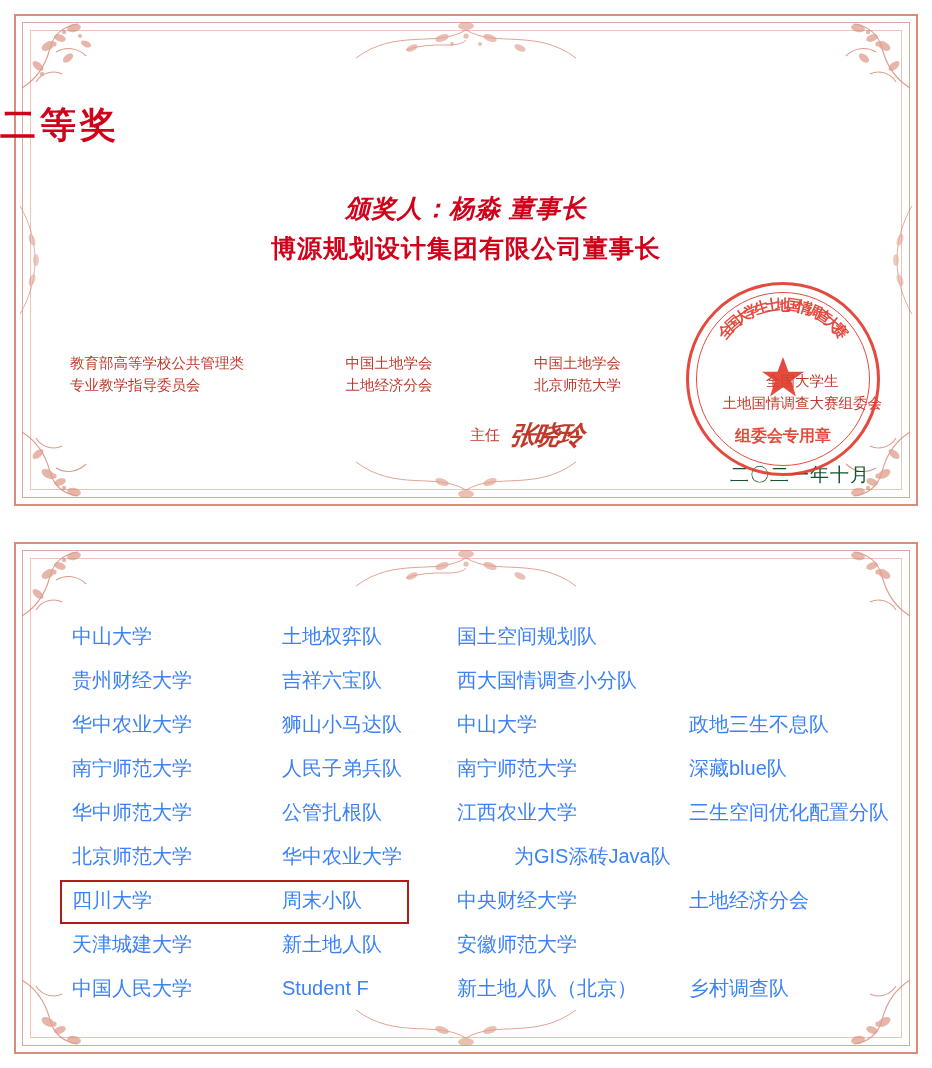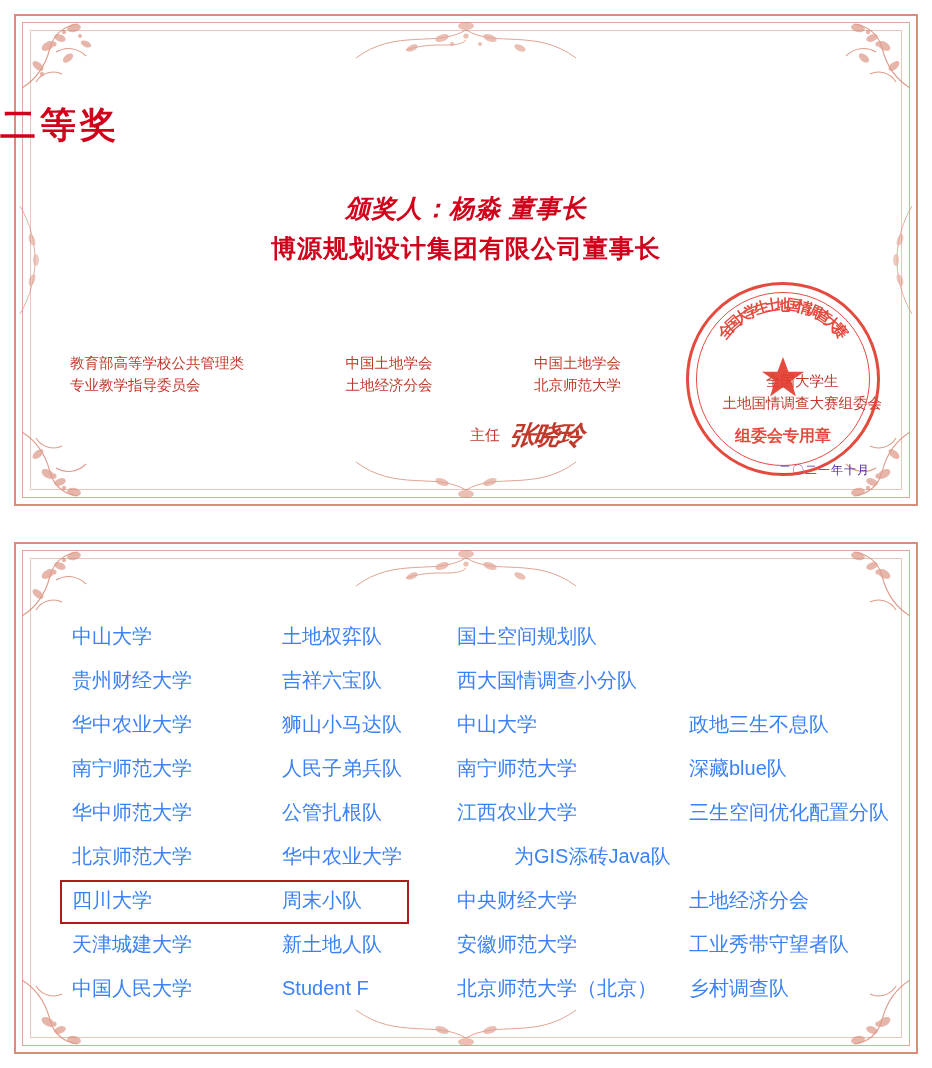--- a/index.html
+++ b/index.html
@@ -37,21 +37,21 @@
         color:#c0392b;font-size:14.5px;line-height:1.55;}
   .org{white-space:nowrap;}
   .org div{display:block;}
   .org.org4{text-align:center;margin-top:18px;}
 
   .signature-block{position:absolute;top:418px;left:470px;width:230px;color:#c0392b;}
   .sig-label{font-size:15px;display:inline-block;vertical-align:middle;}
   .sig-hand{font-size:26px;display:inline-block;vertical-align:middle;margin-left:6px;
       font-family:"Liberation Serif","DejaVu Serif",serif;font-style:italic;font-weight:bold;
       transform:skewX(-8deg);letter-spacing:-2px;}
-  .date{position:absolute;top:462px;right:62px;color:#4c1d95;font-size:12px;letter-spacing:1px;}
+  .date{position:absolute;top:462px;right:62px;color:#14532d;font-size:19px;letter-spacing:1px;}
 
   
   .seal{position:absolute;top:282px;right:52px;width:188px;height:188px;border-radius:50%;
         border:3px solid #e23b2e;color:#e23b2e;opacity:.92;}
   .seal .inner-ring{position:absolute;inset:7px;border-radius:50%;border:1px solid #e23b2e;}
   .seal .star{position:absolute;top:50%;left:50%;width:46px;height:46px;transform:translate(-50%,-52%);}
   .seal .star svg{width:100%;height:100%;}
   .seal-text{position:absolute;inset:0;}
   .seal-text span{position:absolute;left:50%;top:50%;font-size:15px;font-weight:bold;
         transform-origin:0 0;white-space:nowrap;}
@@ -405,24 +405,23 @@
         <div class="hl-box"></div>
         <div class="cell c1">四川大学</div>
         <div class="cell c2">周末小队</div>
         <div class="cell c3">中央财经大学</div>
         <div class="cell c4">土地经济分会</div>
       </div>
       <div class="row">
         <div class="cell c1">天津城建大学</div>
         <div class="cell c2">新土地人队</div>
         <div class="cell c3">安徽师范大学</div>
-        <div class="cell c4">工业秀带守望者队</div>
       </div>
       <div class="row">
         <div class="cell c1">中国人民大学</div>
         <div class="cell c2">Student F</div>
-        <div class="cell c3">北京师范大学（北京）</div>
+        <div class="cell c3">新土地人队（北京）</div>
         <div class="cell c4">乡村调查队</div>
       </div>
     </div>
   </div>
 
 </div>
 
 </body></html>

